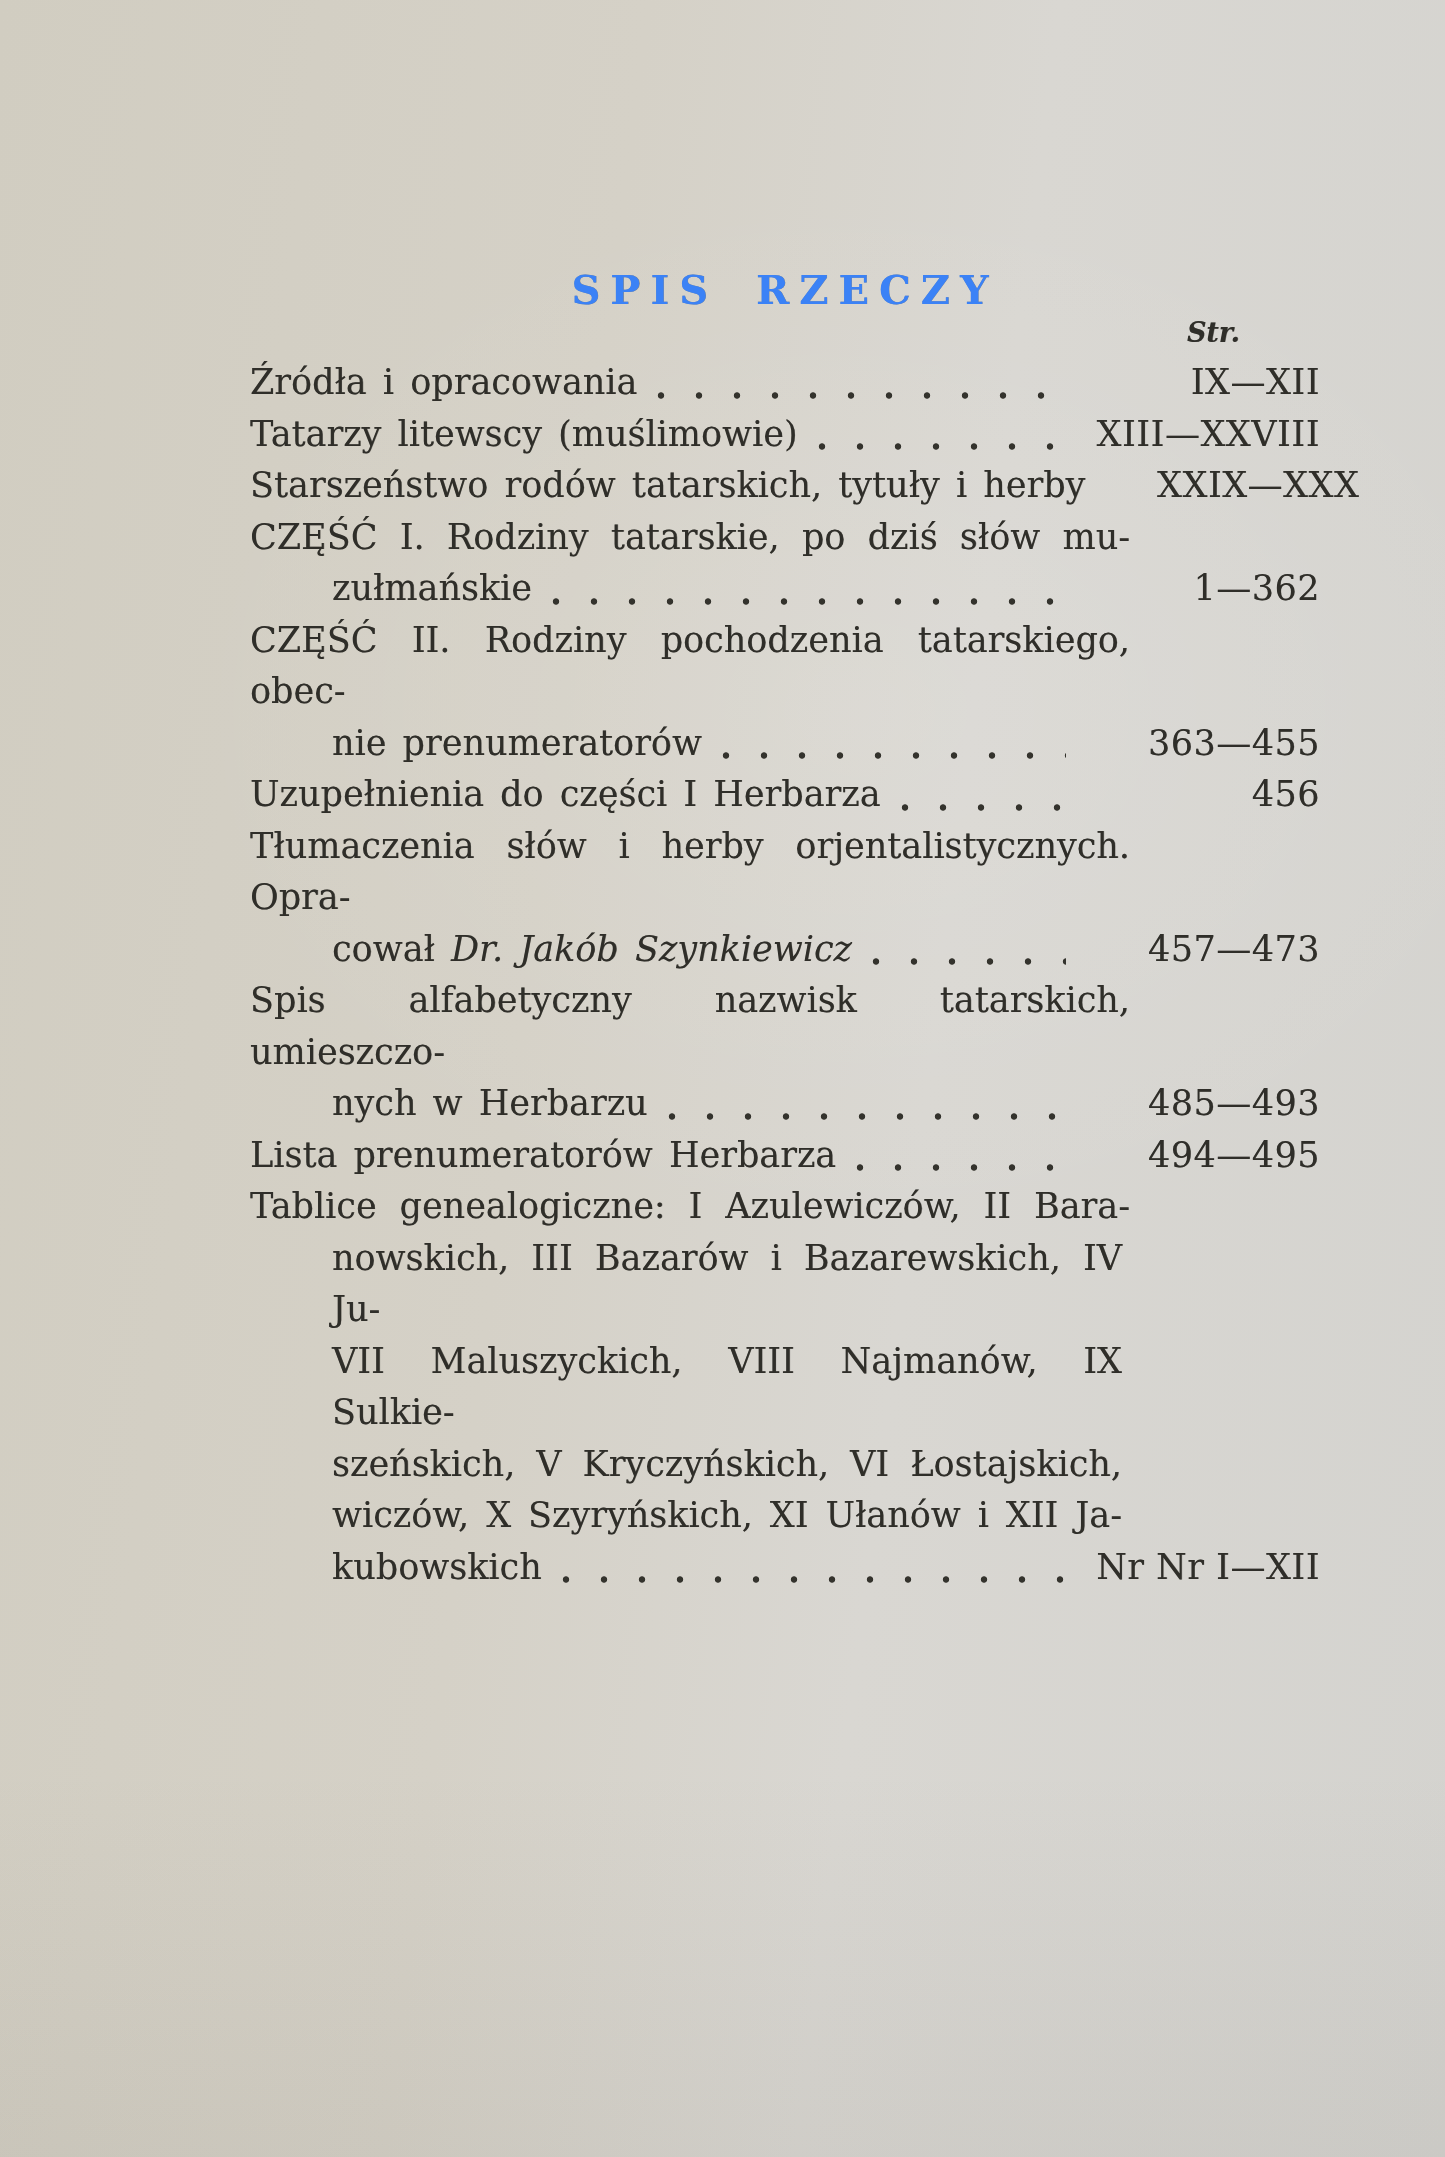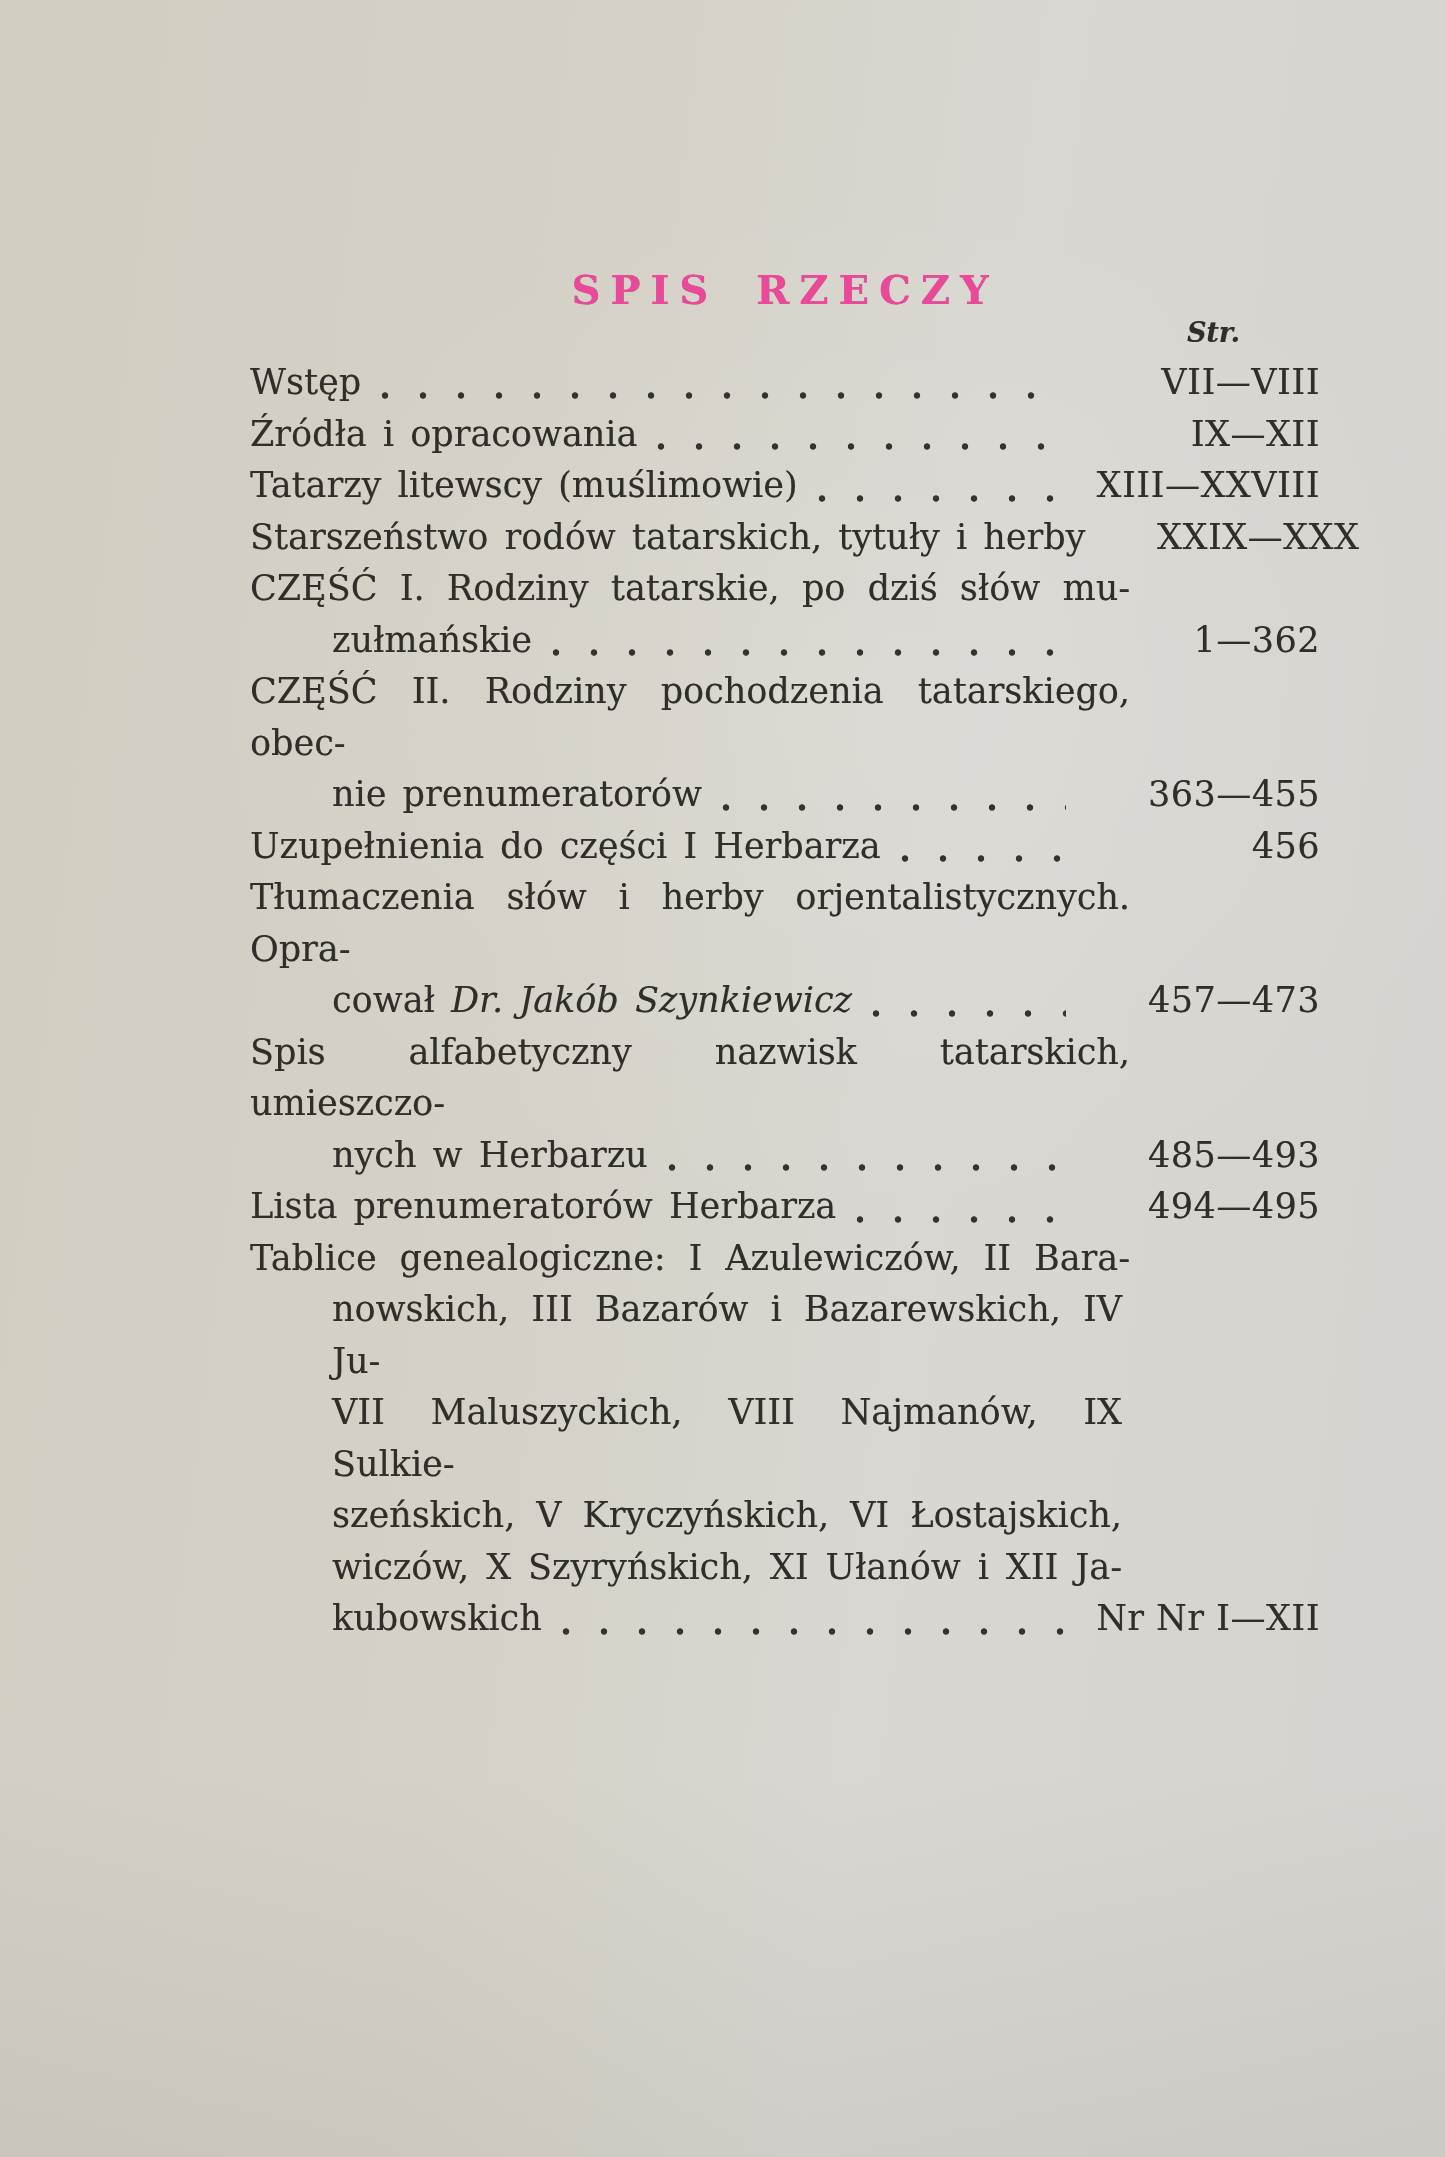--- a/index.html
+++ b/index.html
@@ -31,21 +31,21 @@
   }
   .doc-title {
     margin: 0;
     padding-top: 266px;
     text-align: center;
     font-size: 40px;
     font-weight: 700;
     letter-spacing: 10px;
     word-spacing: 14px;
     white-space: nowrap;
-    color: #ec4899;
+    color: #3b82f6;
   }
   .col-header {
     text-align: right;
     padding-right: 80px;
     font-style: italic;
     font-weight: 700;
     font-size: 27px;
     line-height: 40px;
   }
   .toc {
@@ -95,25 +95,20 @@
   }
 </style>
 </head>
 <body>
 
 <div class="page">
   <div class="content">
     <h1 class="doc-title">SPIS RZECZY</h1>
     <div class="col-header">Str.</div>
     <div class="toc">
-        <div class="toc-row">
-          <span class="entry-text">Wstęp</span>
-          <span class="leader"></span>
-          <span class="page-num">VII—VIII</span>
-        </div>
         <div class="toc-row">
           <span class="entry-text">Źródła i opracowania</span>
           <span class="leader"></span>
           <span class="page-num">IX—XII</span>
         </div>
         <div class="toc-row">
           <span class="entry-text">Tatarzy litewscy (muślimowie)</span>
           <span class="leader"></span>
           <span class="page-num">XIII—XXVIII</span>
         </div>

